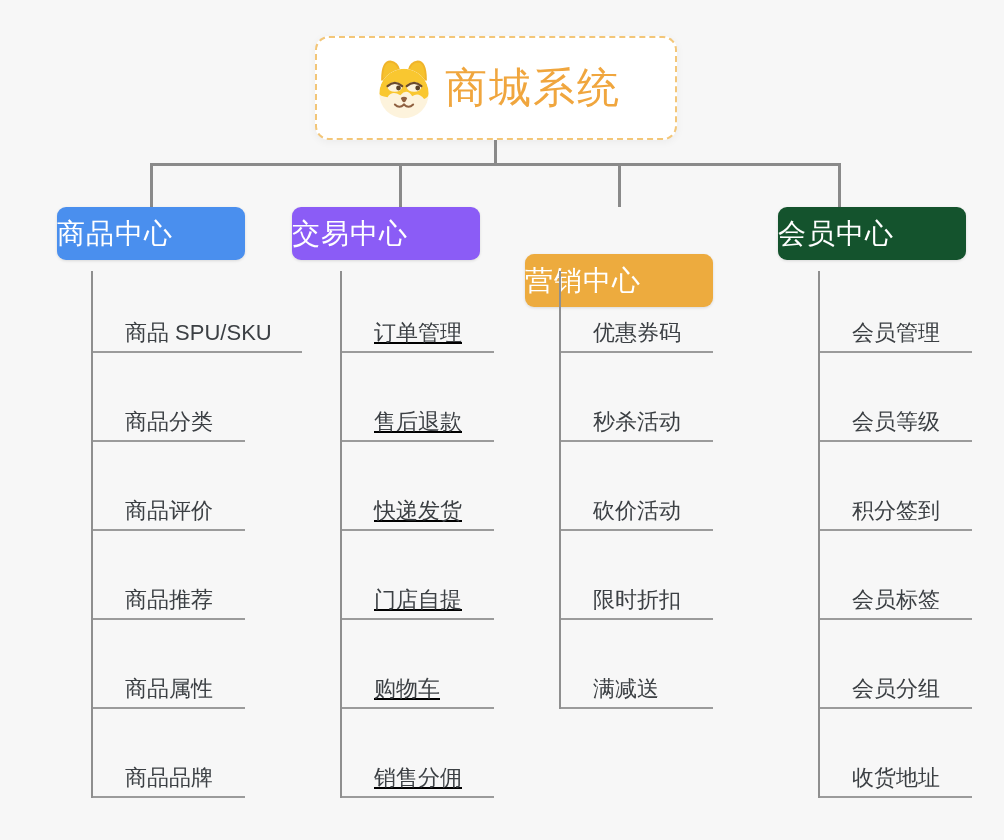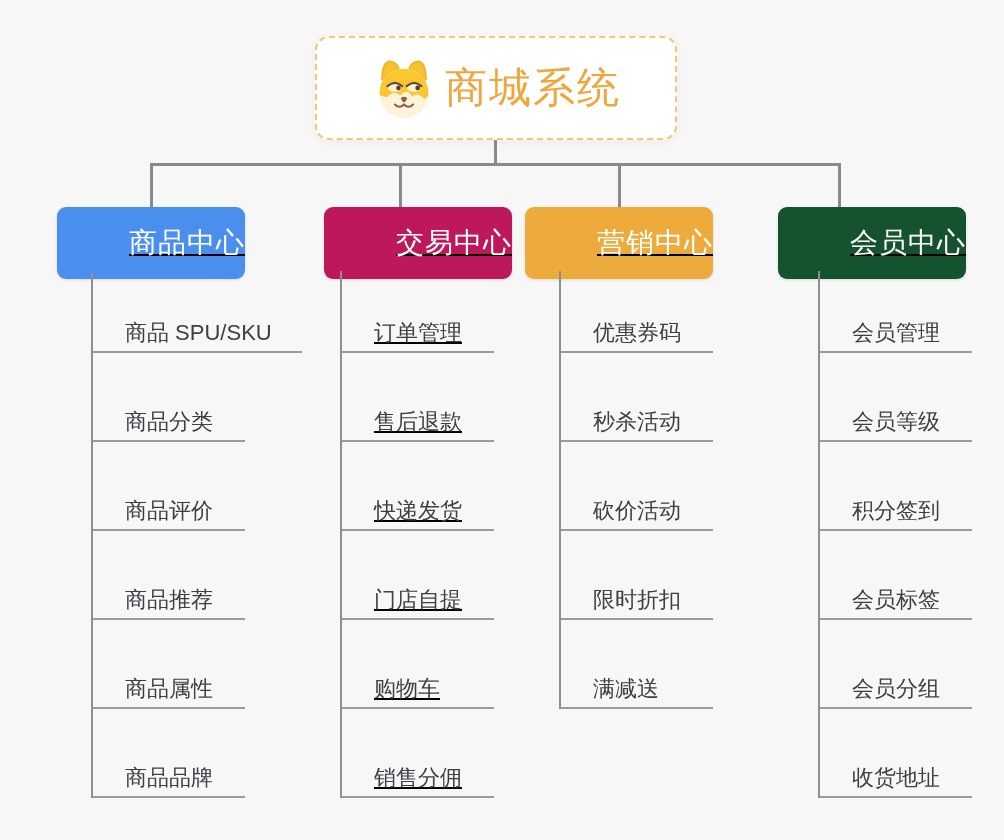--- a/index.html
+++ b/index.html
@@ -47,28 +47,27 @@
     position: absolute;
     background: #8a8a8a;
   }
   .stem   { left: 494px; top: 140px; width: 3px; height: 24px; }
   .hbar   { left: 151px; top: 163px; width: 690px; height: 3px; }
   .drop   { width: 3px; top: 163px; height: 44px; }
   
   .branch-header {
     position: absolute;
     top: 207px;
-    width: 188px; height: 72px;
+    width: 188px; height: 53px;
     border-radius: 9px;
     box-sizing: border-box;
     display: flex;
     align-items: center;
-    justify-content: flex-end;
+    justify-content: flex-start;
     box-shadow: 0 1px 3px rgba(0,0,0,0.12);
-    text-decoration: underline;
   }
   .branch-label {
     color: #ffffff;
     font-size: 28px;
     letter-spacing: 1px;
     white-space: nowrap;
   }
   
   .branch-column {
     position: absolute;
@@ -156,21 +155,21 @@
             <span>商品属性</span>
           </div>
           <div class="topic-item">
             <span>商品品牌</span>
           </div>
         </div>
   </div>
 
   <div class="branch">
     <div class="conn drop" style="left: 399px; background: rgb(138, 138, 138);"></div>
-    <div class="branch-header" style="left: 324px; background: #be185d;">
+    <div class="branch-header" style="left: 292px; background: #8b5cf6;">
       <span class="branch-label">交易中心</span>
     </div>
     <div class="branch-column" style="left: 322px; text-decoration: underline;">
           <div class="topic-item first">
             <span>订单管理</span>
           </div>
           <div class="topic-item">
             <span>售后退款</span>
           </div>
           <div class="topic-item">
@@ -183,21 +182,21 @@
             <span>购物车</span>
           </div>
           <div class="topic-item">
             <span>销售分佣</span>
           </div>
         </div>
   </div>
 
   <div class="branch">
     <div class="conn drop" style="left: 618px; background: rgb(138, 138, 138);"></div>
-    <div class="branch-header" style="left: 525px; background: rgb(237, 171, 62);">
+    <div class="branch-header" style="left: 525px; background: rgb(237, 171, 62); margin-top: 47px;">
       <span class="branch-label">营销中心</span>
     </div>
     <div class="branch-column" style="left: 541px;">
           <div class="topic-item first">
             <span>优惠券码</span>
           </div>
           <div class="topic-item">
             <span>秒杀活动</span>
           </div>
           <div class="topic-item">

